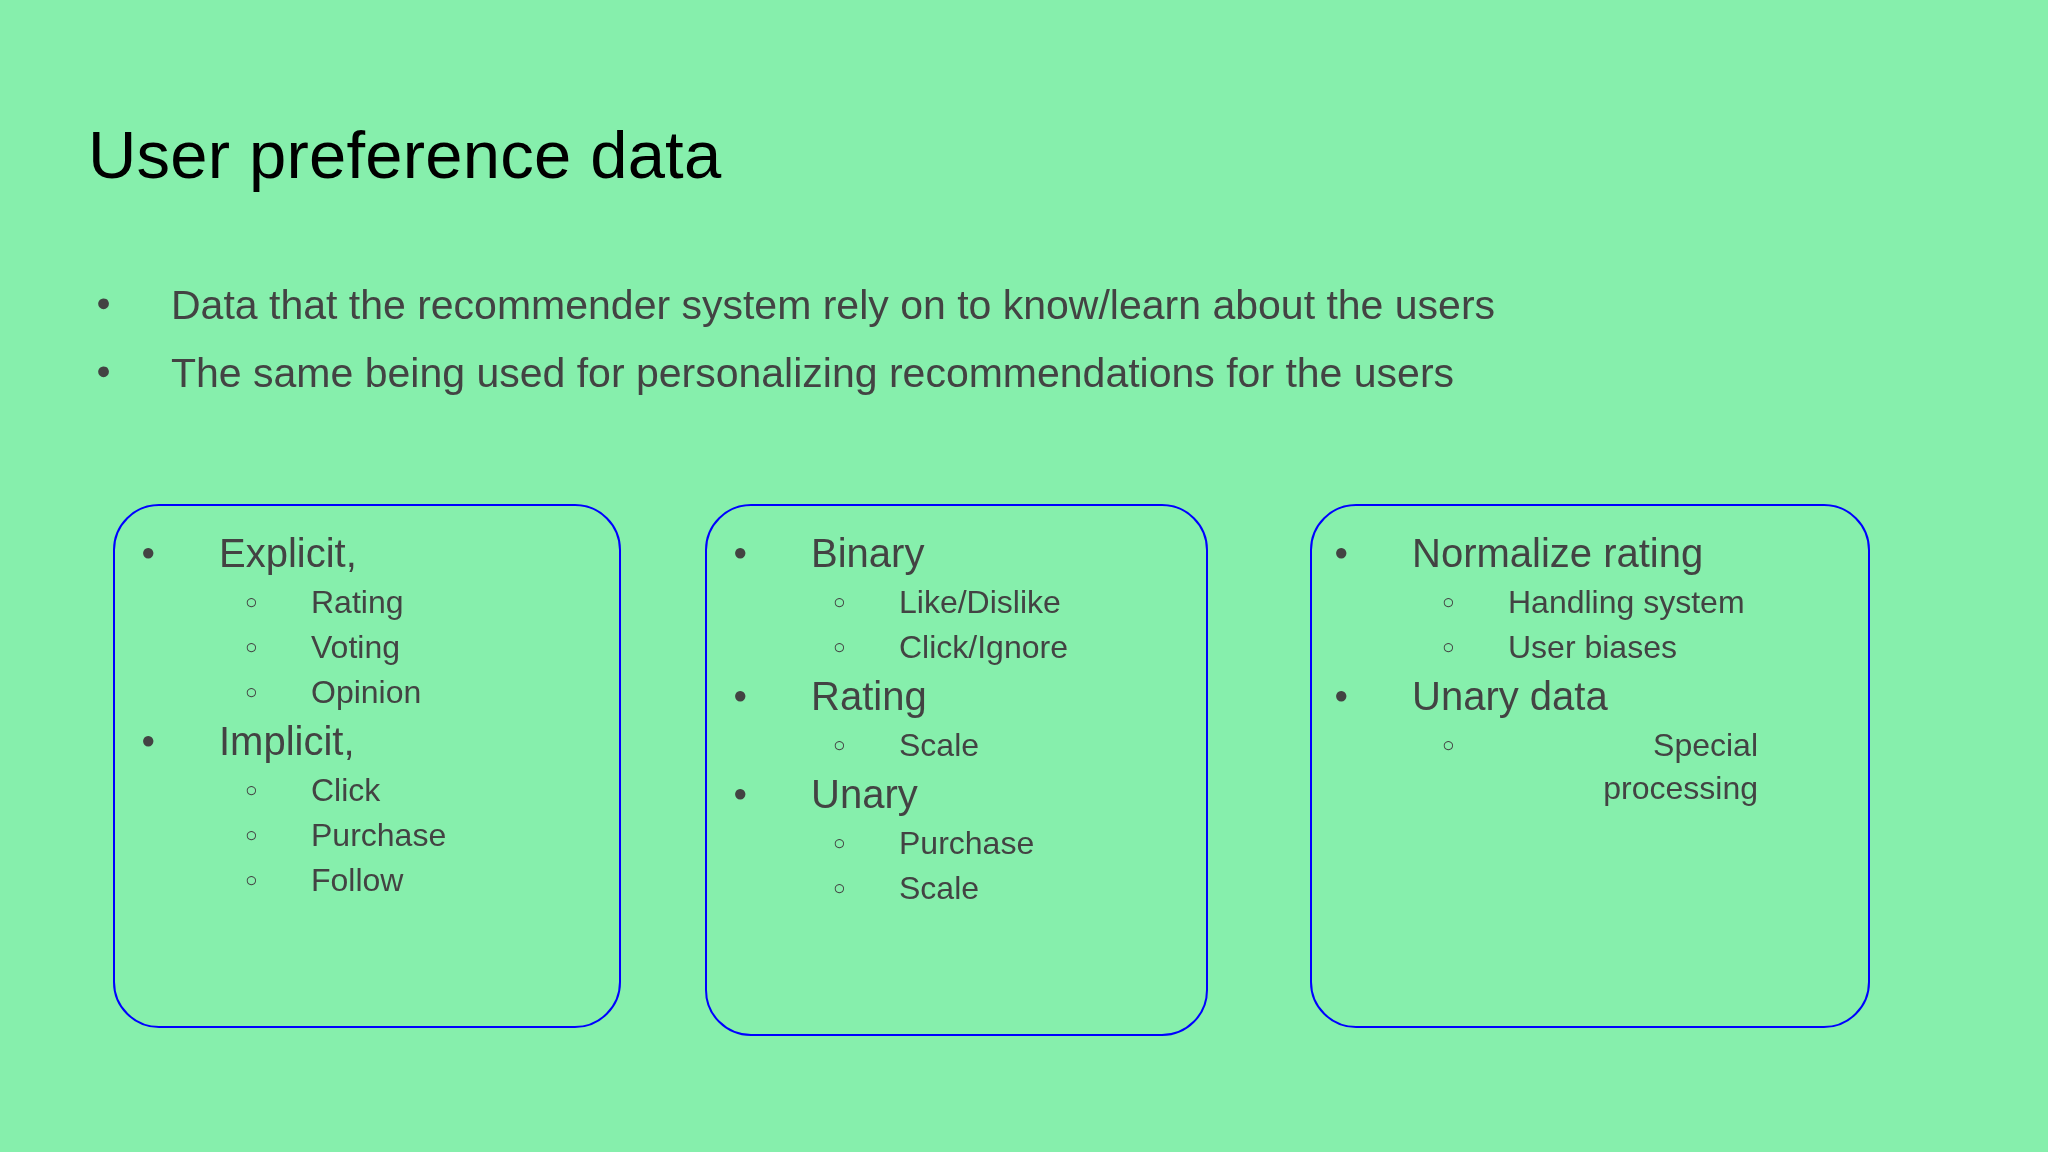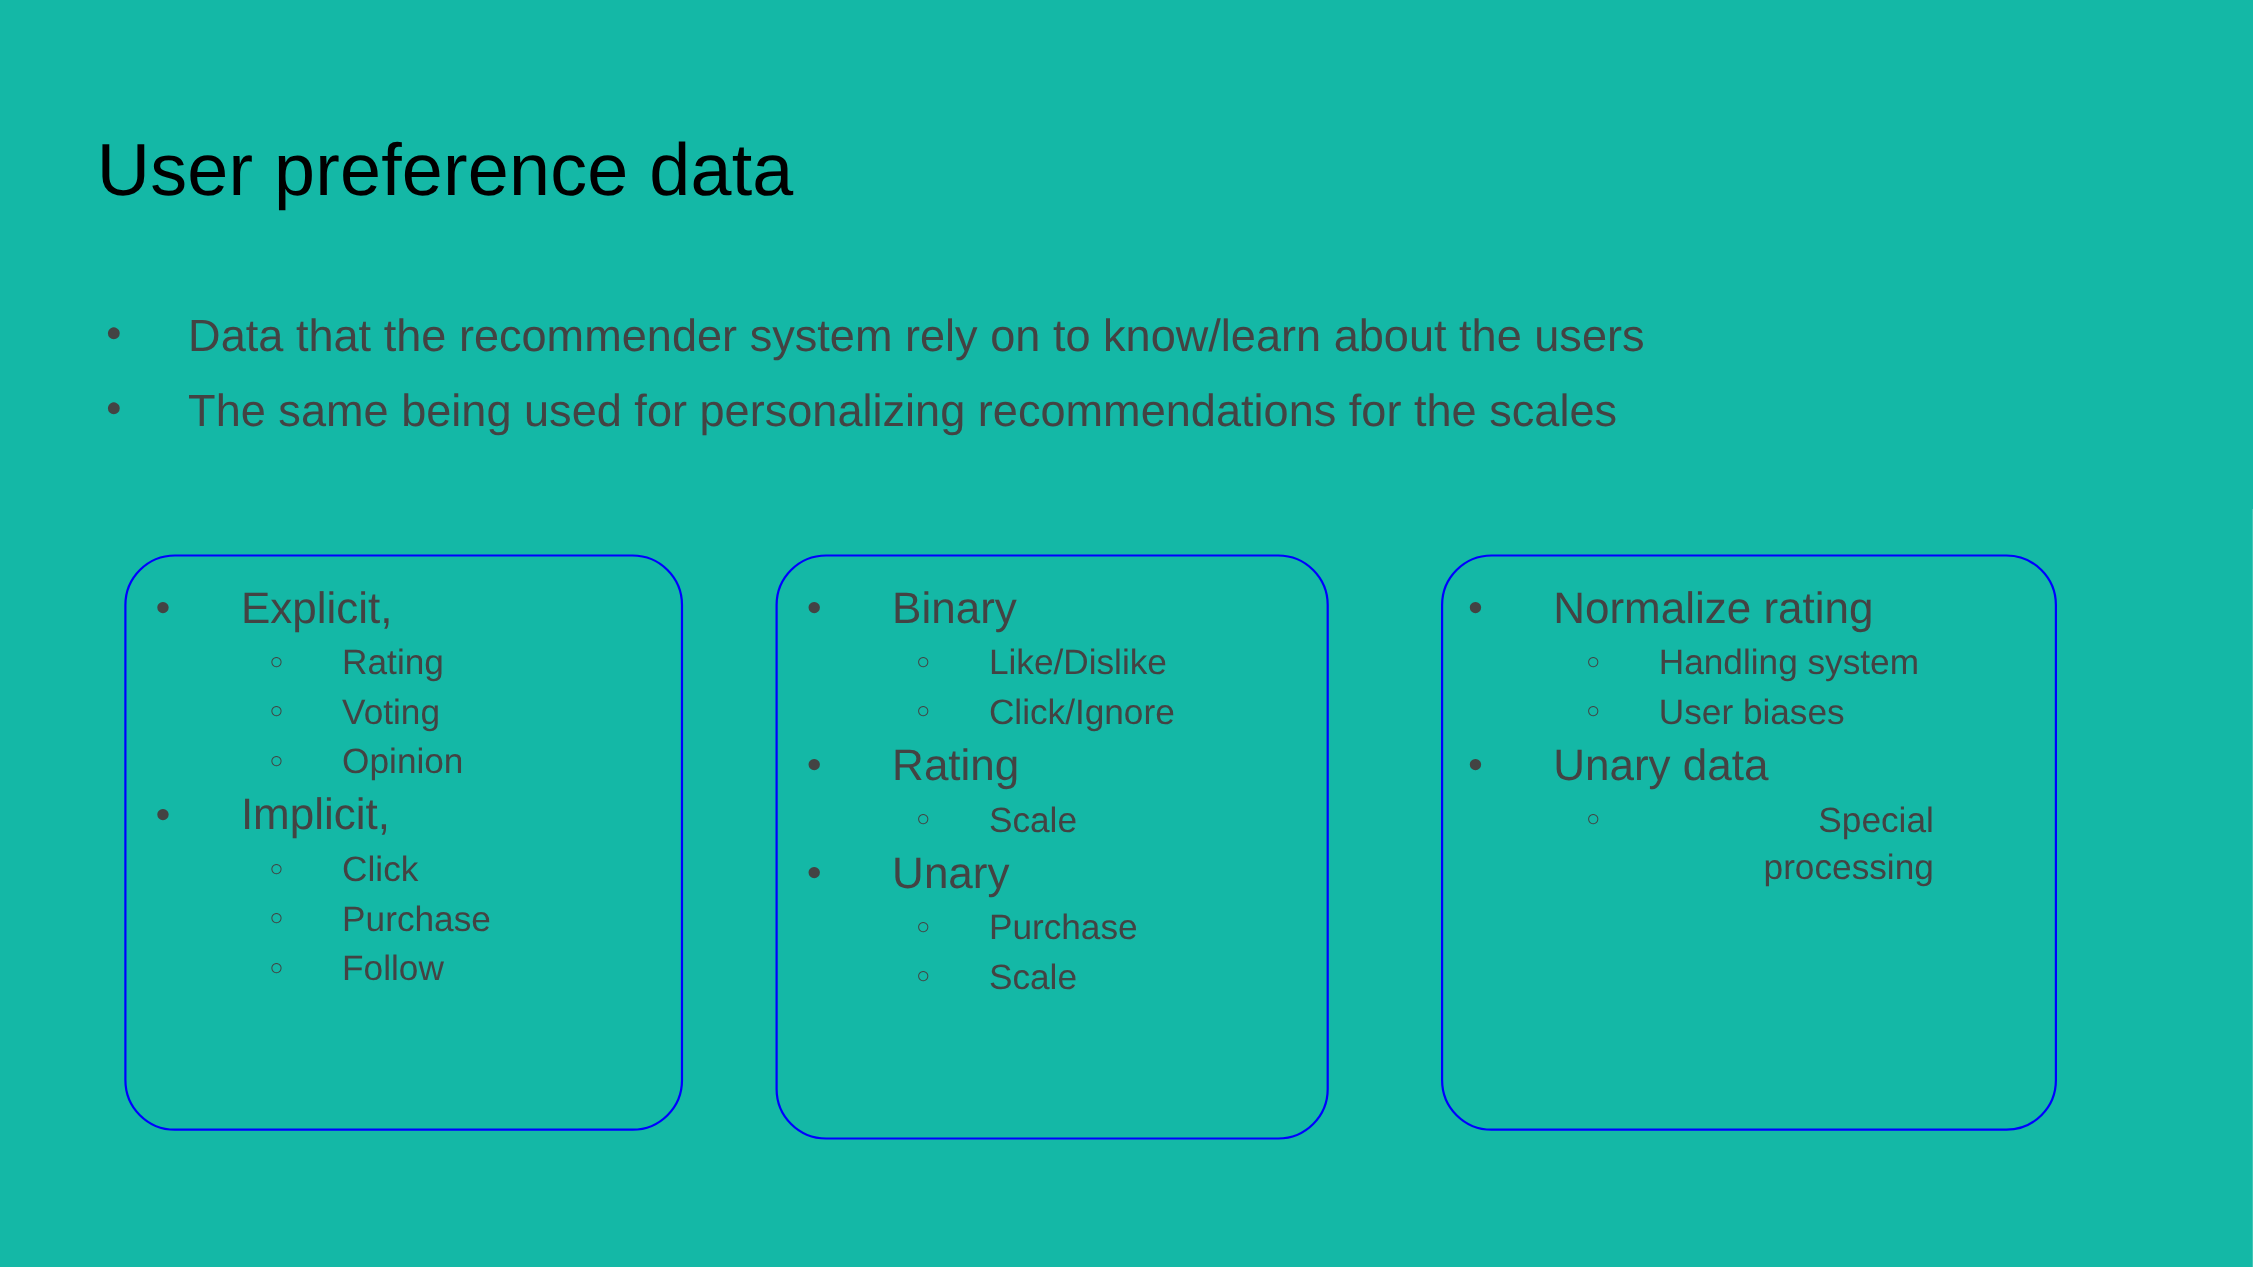--- a/index.html
+++ b/index.html
@@ -12,21 +12,21 @@
     height: 1152px;
     font-family: "Liberation Sans", sans-serif;
     position: relative;
     overflow: hidden;
   }
   .slide {
     position: absolute;
     left: 0; top: 0;
     width: 2048px;
     height: 1152px;
-    background: #14b8a6;
+    background: #86efac;
   }
 
   
   .slide-title {
     position: absolute;
     left: 88px;
     top: 118px;
     font-size: 67px;
     line-height: 1.1;
     color: #000000;
@@ -135,21 +135,21 @@
 
   <div class="top-bullets">
 
     <div class="top-bullet-row">
       <span class="top-bullet-marker">●</span>
       <span class="top-bullet-text">Data that the recommender system rely on to know/learn about the users</span>
     </div>
 
     <div class="top-bullet-row">
       <span class="top-bullet-marker">●</span>
-      <span class="top-bullet-text">The same being used for personalizing recommendations for the scales</span>
+      <span class="top-bullet-text">The same being used for personalizing recommendations for the users</span>
     </div>
 
   </div>
 
   <div class="card" id="card-1">
     <div class="card-inner">
 
       <div class="lvl1-row">
         <span class="lvl1-marker">●</span>
         <span class="lvl1-text">Explicit,</span>

